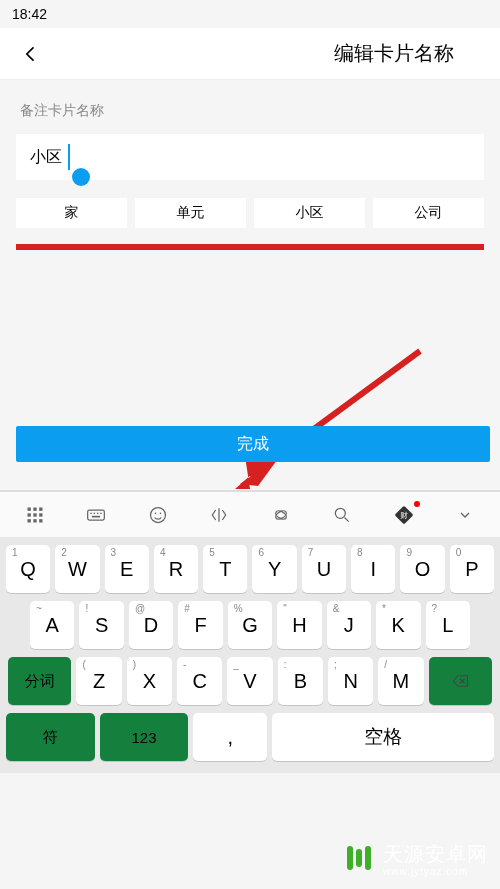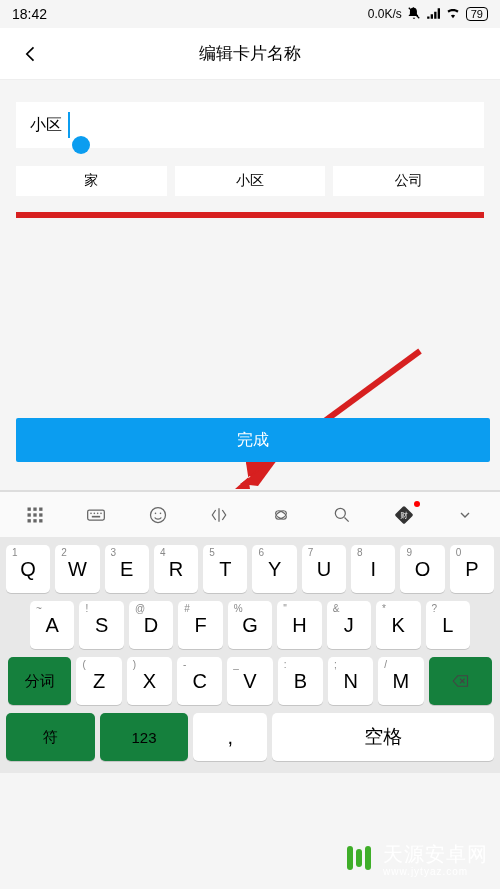--- a/index.html
+++ b/index.html
@@ -45,22 +45,22 @@
     .back-btn {
       width: 30px;
       height: 30px;
       display: flex;
       align-items: center;
       justify-content: center;
       cursor: pointer;
     }
     .nav-title {
       flex: 1;
-      text-align: center;
-      font-size: 17px;
+      text-align: right;
+      font-size: 20px;
       font-weight: 500;
       margin-right: 30px;
     }
     .content-area {
       background: #f5f5f5;
       padding: 22px 16px 0;
       height: 410px;
       position: relative;
     }
     .section-label {
@@ -123,21 +123,21 @@
       position: absolute;
       top: 266px;
       left: 50px;
       pointer-events: none;
     }
     .done-button {
       position: absolute;
       bottom: 28px;
       left: 16px;
       right: 10px;
-      height: 44px;
+      height: 36px;
       background: #0b9df0;
       color: #fff;
       border: none;
       font-size: 16px;
       cursor: pointer;
       border-radius: 2px;
       margin-top: 13px;
     }
     .divider {
       height: 1px;
@@ -223,59 +223,41 @@
     .wm-pill { width: 6px; height: 24px; background: #3fae29; border-radius: 3px; margin-right: 3px; }
     .wm-text { color: #fff; font-size: 20px; font-weight: 500; letter-spacing: 1px; }
     .wm-sub { color: #fff; font-size: 10px; letter-spacing: 1px; }
     .wm-block { display: flex; flex-direction: column; align-items: flex-start; line-height: 1.2; }
   </style>
 </head>
 <body>
 
 <div class="status-bar">
   <span>18:42</span>
-  <div class="status-right">
-    <span>0.0K/s</span>
-    <span>
-      <svg width="14" height="14" viewBox="0 0 24 24">
-          <path fill="#000" d="M12 22c1.1 0 2-.9 2-2h-4c0 1.1.9 2 2 2zm7-6l-2-2V9c0-3.1-2.1-5.6-5-5.9V2h-2v1.1C7.1 3.4 5 5.9 5 9v5l-2 2v1h16v-1z"></path>
-          <line x1="3" y1="3" x2="21" y2="21" stroke="#000" stroke-width="2"></line>
-        </svg>
-    </span>
-    <span>
-      <svg width="14" height="14" viewBox="0 0 24 24">
-          <path fill="#000" d="M2 22h4v-4H2v4zm6 0h4v-8H8v8zm6 0h4V10h-4v12zm6 0h4V4h-4v18z"></path>
-        </svg>
-    </span>
-    <span>
-      <svg width="16" height="14" viewBox="0 0 24 24">
-          <path fill="#000" d="M12 21l3.6-4.8C14.6 15.5 13.3 15 12 15s-2.6.5-3.6 1.2L12 21zm-7.2-9.6C6.6 9.9 9.2 9 12 9s5.4.9 7.2 2.4l2.4-3.2C18.9 6.1 15.6 5 12 5S5.1 6.1 2.4 8.2l2.4 3.2z"></path>
-        </svg>
-    </span>
-    <span class="battery-box">79</span>
-  </div>
 </div>
 
 <div class="nav-bar">
   <div class="back-btn">
     <svg width="20" height="20" viewBox="0 0 24 24">
         <path fill="none" stroke="#000" stroke-width="2" d="M15 4l-8 8 8 8"></path>
       </svg>
   </div>
   <div class="nav-title">编辑卡片名称</div>
 </div>
 
 <div class="content-area">
+  <div class="section-label">备注卡片名称</div>
   <div class="input-wrapper">
     <input class="input-field" value="小区" style="">
     <div class="cursor-line"></div>
     <div class="cursor-dot"></div>
   </div>
   <div class="suggestion-row">
     <div class="suggestion-chip">家</div>
+    <div class="suggestion-chip">单元</div>
     <div class="suggestion-chip">小区</div>
     <div class="suggestion-chip">公司</div>
   </div>
   <div class="red-line"></div>
 
   <svg class="arrow-svg" width="380" height="160">
     <line x1="370" y1="5" x2="200" y2="130" stroke="#d72020" stroke-width="6"></line>
     <polygon points="200,130 225,102 195,112" fill="#d72020"></polygon>
     <polygon points="190,138 230,110 208,140" fill="#d72020"></polygon>
     <polygon points="185,143 228,105 195,110 200,143" fill="#d72020"></polygon>

